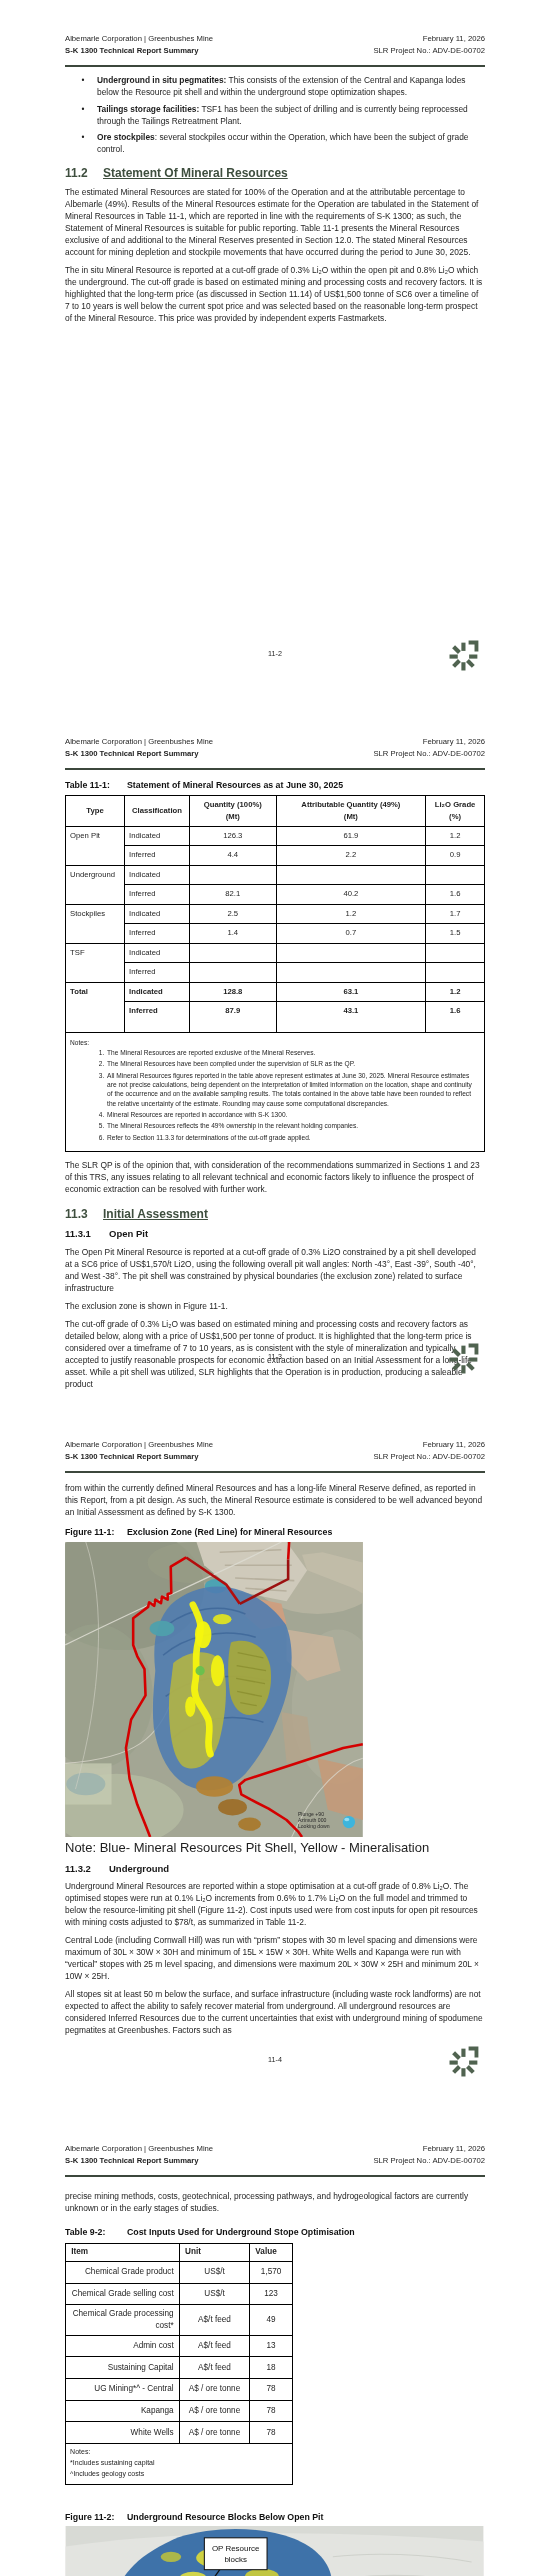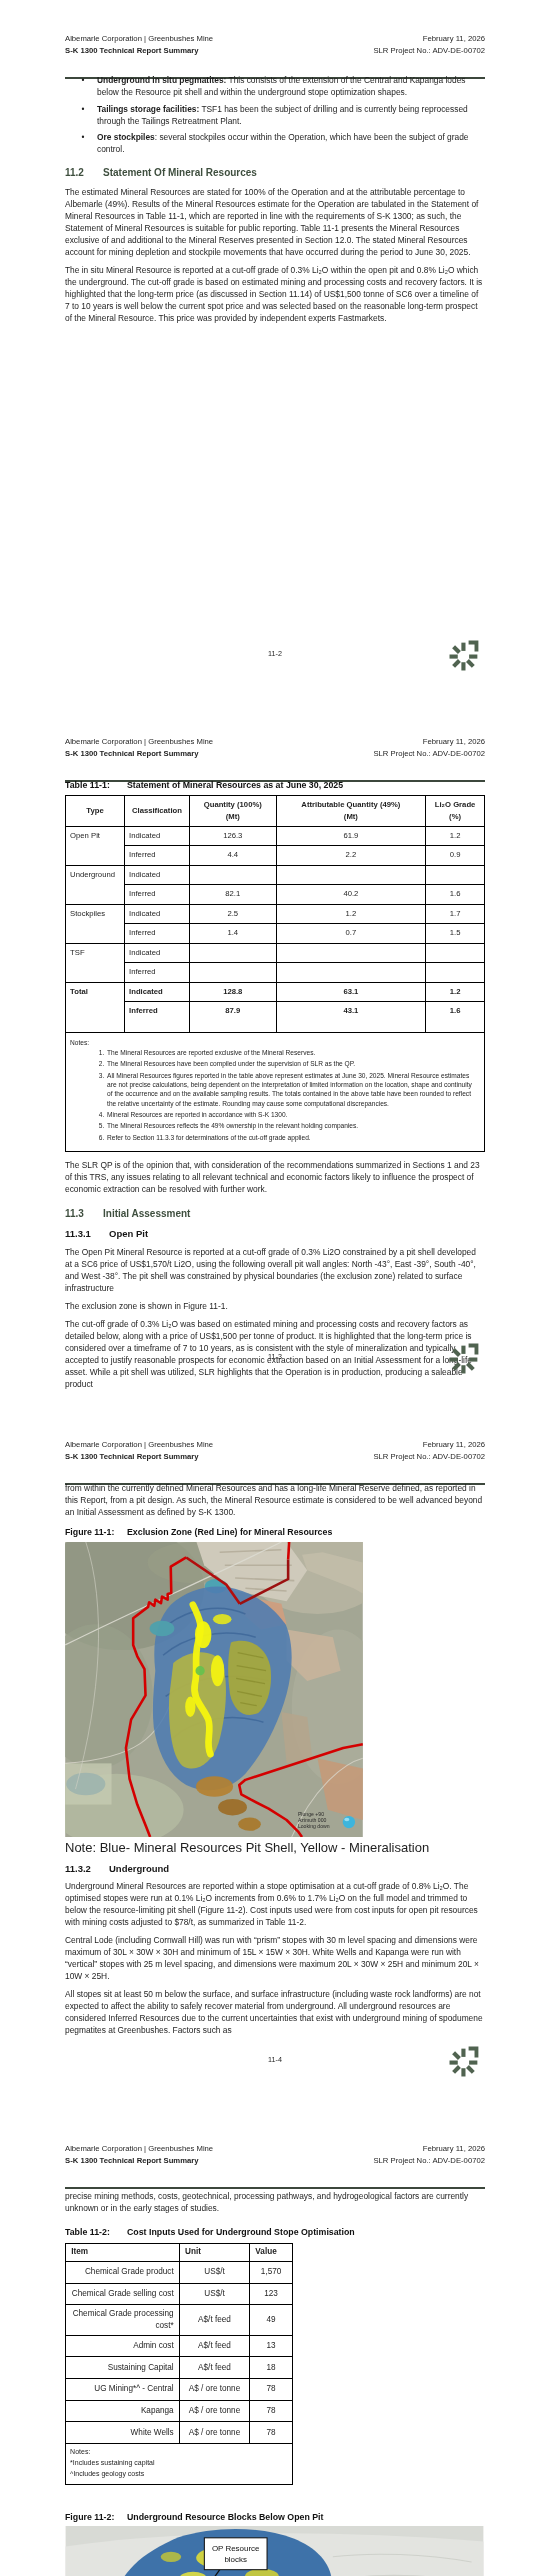--- a/index.html
+++ b/index.html
@@ -2,35 +2,35 @@
 <html style="font-size:8.2px"><head>
 <meta charset="utf-8">
 <style>
   html,body{margin:0;padding:0;background:#ffffff;}
   .doc{position:relative;width:544px;height:2813px;background:#ffffff;
        font-family:"Liberation Sans", sans-serif;color:#1e1e1e;}
   .page{position:absolute;left:0;width:544px;height:703px;overflow:hidden;}
   
   .phead{position:absolute;top:33px;left:65px;width:420px;display:flex;
          justify-content:space-between;font-size:7.7px;line-height:12px;
-         border-bottom:2.1px solid #3c473c;padding-bottom:20px;}
+         border-bottom:2.1px solid #3c473c;padding-bottom:8px;}
   .ph-l2{font-weight:bold;}
   .ph-right{text-align:right;}
   
   .pagenum{position:absolute;top:649px;left:65px;width:420px;text-align:center;
            font-size:7.2px;}
   .slr{position:absolute;top:638px;left:449px;width:33px;height:33px;}
   
   .content{position:absolute;left:65px;width:420px;font-size:8.4px;line-height:12px;}
   .content p{margin:5.7px 0 0 0;}
   .bullets{margin:0;padding:0 0 0 32px;list-style:none;}
   .bullets li{position:relative;margin:0 0 4.6px 0;}
   .bullets li::before{content:"\2022";position:absolute;left:-15.5px;top:0;}
   .b{font-weight:bold;}
-  h2{margin:11.3px 0 0 0;font-size:10px;line-height:14px;color:#3e4e3e;font-weight:bold;}
+  h2{margin:11.3px 0 0 0;font-size:12px;line-height:14px;color:#3e4e3e;font-weight:bold;text-decoration:underline;}
   h3{margin:7.7px 0 0 0;font-size:9.5px;line-height:12px;color:#161616;font-weight:bold;}
   .hnum{display:inline-block;width:38px;}
   .hnum3{display:inline-block;width:44px;}
   .cap{margin:0;font-size:8.8px;font-weight:bold;line-height:11.3px;color:#111;}
   .capnum{display:inline-block;width:62px;}
   .pre{white-space:pre-line;}
   
   .t111{border-collapse:collapse;width:420px;margin-top:4.1px;font-size:7.7px;padding-left:43px;}
   .t111 th,.t111 td{border:0.8px solid #000;padding:1.5px 3.1px;vertical-align:middle;}
   .t111 th{font-weight:bold;text-align:center;padding:2.6px 2.1px;}
@@ -338,21 +338,21 @@
         <div class="ph-l1">Albemarle Corporation | Greenbushes Mine</div>
         <div class="ph-l2">S-K 1300 Technical Report Summary</div>
       </div>
       <div class="ph-right">
         <div>February 11, 2026</div>
         <div>SLR Project No.: ADV-DE-00702</div>
       </div>
     </header>
     <div class="content" style="top:80px">
       <p style="margin:0">precise mining methods, costs, geotechnical, processing pathways, and hydrogeological factors are currently unknown or in the early stages of studies.</p>
-      <p class="cap" style="margin-top:13.4px"><span class="capnum">Table 11-2:</span><span>Cost Inputs Used for Underground Stope Optimisation</span></p>
+      <p class="cap" style="margin-top:13.4px"><span class="capnum">Table 9-2:</span><span>Cost Inputs Used for Underground Stope Optimisation</span></p>
       <table class="t112">
         <colgroup>
             <col style="width:115px">
             <col style="width:71px">
             <col style="width:43px">
           </colgroup>
         <tbody>
             <tr>
           <th>Item</th>
           <th>Unit</th>

